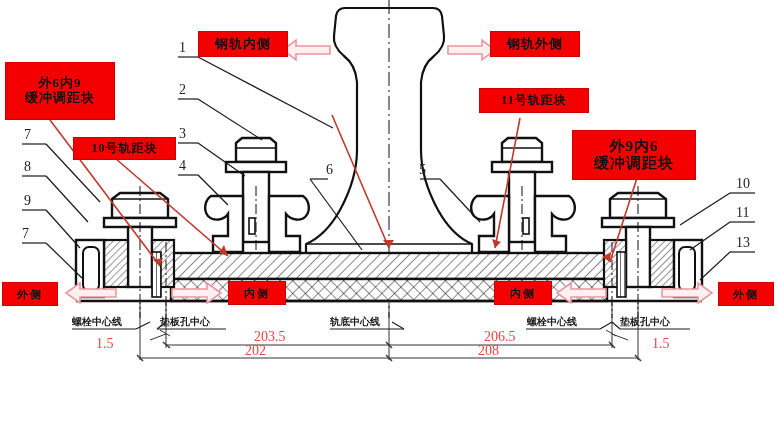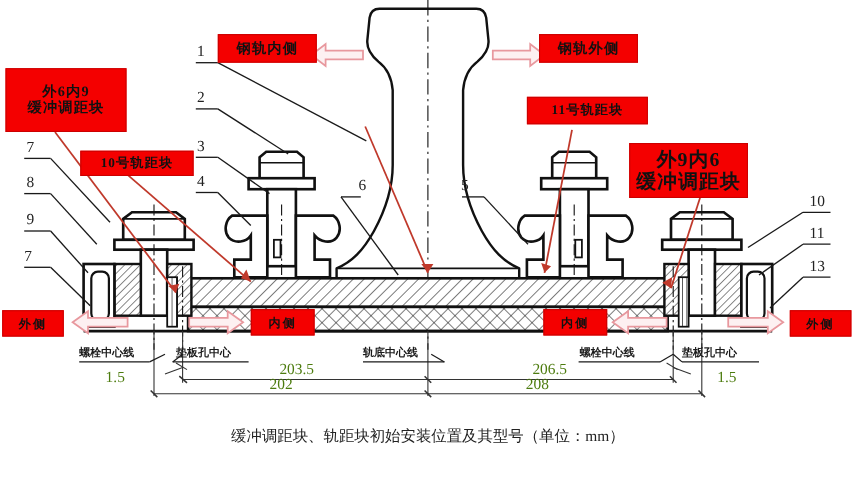--- a/index.html
+++ b/index.html
@@ -32,21 +32,21 @@
   }
 
   
   .lnum{
     position:absolute;font-family:"Liberation Serif","DejaVu Serif",serif;
     font-size:14px;color:#222;line-height:1;
   }
   
   .dimtext{
     position:absolute;font-family:"Liberation Serif","DejaVu Serif",serif;
-    font-size:14px;color:#4d7c0f;line-height:1;white-space:nowrap;
+    font-size:14px;color:#ef4444;line-height:1;white-space:nowrap;
   }
   .cntext{
     position:absolute;font-family:"Liberation Sans","DejaVu Sans",sans-serif;
     font-size:10px;font-weight:bold;color:#1a1a1a;line-height:1;white-space:nowrap;
     letter-spacing:0px;
   }
   .caption{
     position:absolute;left:0;right:0;text-align:center;
     font-family:"Liberation Serif","DejaVu Serif",serif;
     font-size:14px;color:#222;white-space:nowrap;
@@ -318,21 +318,21 @@
 
   <div class="rbox" style="left:479px;top:88px;width:110px;height:25px;font-size:12px;">
     <span class="ln">11号轨距块</span>
   </div>
 
   <div class="rbox" style="left:5px;top:62px;width:110px;height:58px;font-size:13px;">
     <span class="ln">外6内9</span>
     <span class="ln">缓冲调距块</span>
   </div>
 
-  <div class="rbox" style="left:572px;top:130px;width:108px;height:50px;font-size:18px;">
+  <div class="rbox" style="left:572px;top:130px;width:124px;height:50px;font-size:15px;">
     <span class="ln">外9内6</span>
     <span class="ln">缓冲调距块</span>
   </div>
 
   <div class="sidebox" style="left:2px;top:282px;width:56px;height:24px;">
     <span>外侧</span>
   </div>
   <div class="sidebox" style="left:228px;top:281px;width:58px;height:24px;">
     <span>内侧</span>
   </div>
@@ -363,15 +363,14 @@
   <div class="cntext" style="left:527px;top:317px;">螺栓中心线</div>
   <div class="cntext" style="left:620px;top:317px;">垫板孔中心</div>
 
   <div class="dimtext" style="left:96px;top:337px;">1.5</div>
   <div class="dimtext" style="left:652px;top:337px;">1.5</div>
   <div class="dimtext" style="left:254px;top:330px;">203.5</div>
   <div class="dimtext" style="left:245px;top:344px;">202</div>
   <div class="dimtext" style="left:484px;top:330px;">206.5</div>
   <div class="dimtext" style="left:478px;top:344px;">208</div>
 
-  <div class="caption" style="top:388px;">缓冲调距块、轨距块初始安装位置及其型号（单位：mm）</div>
 
 </div>
 
 </body></html>

